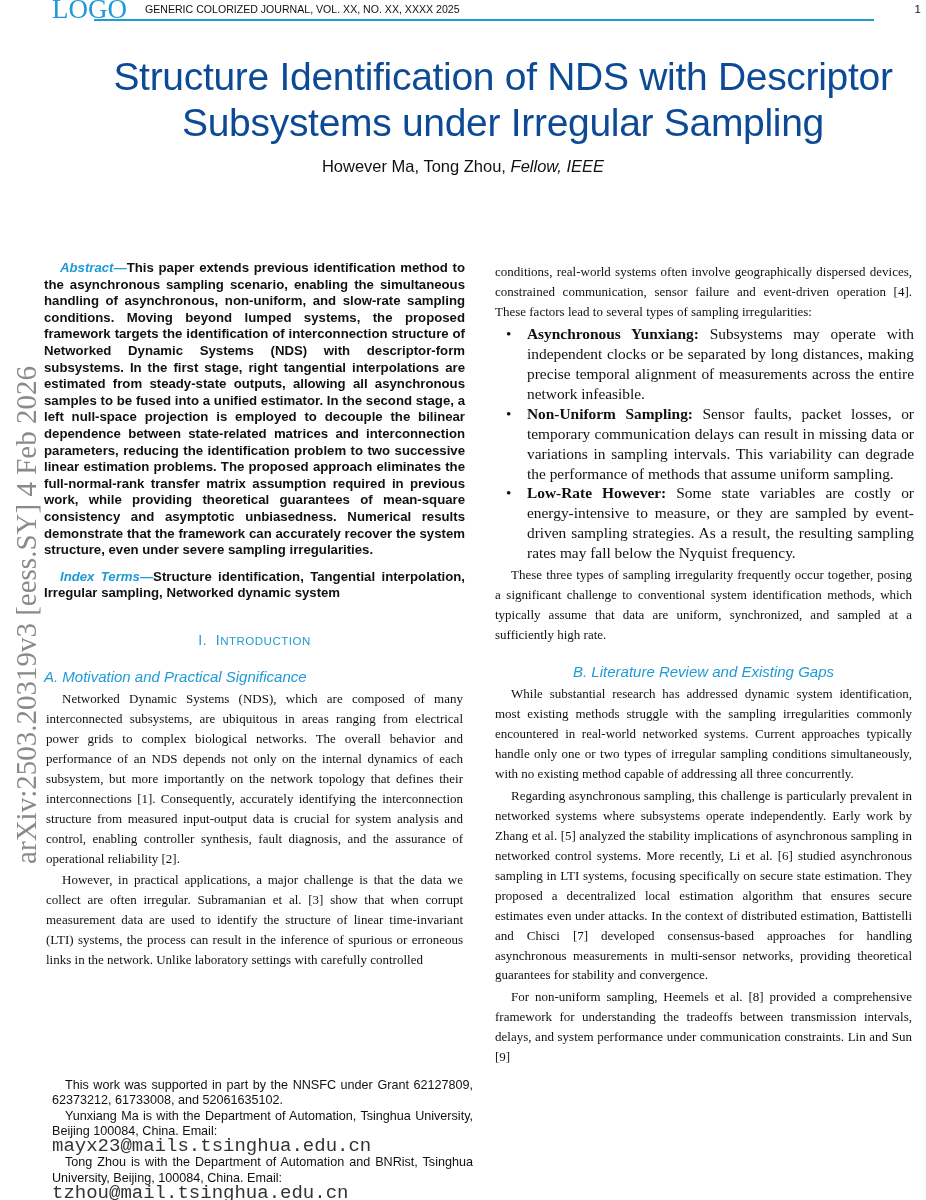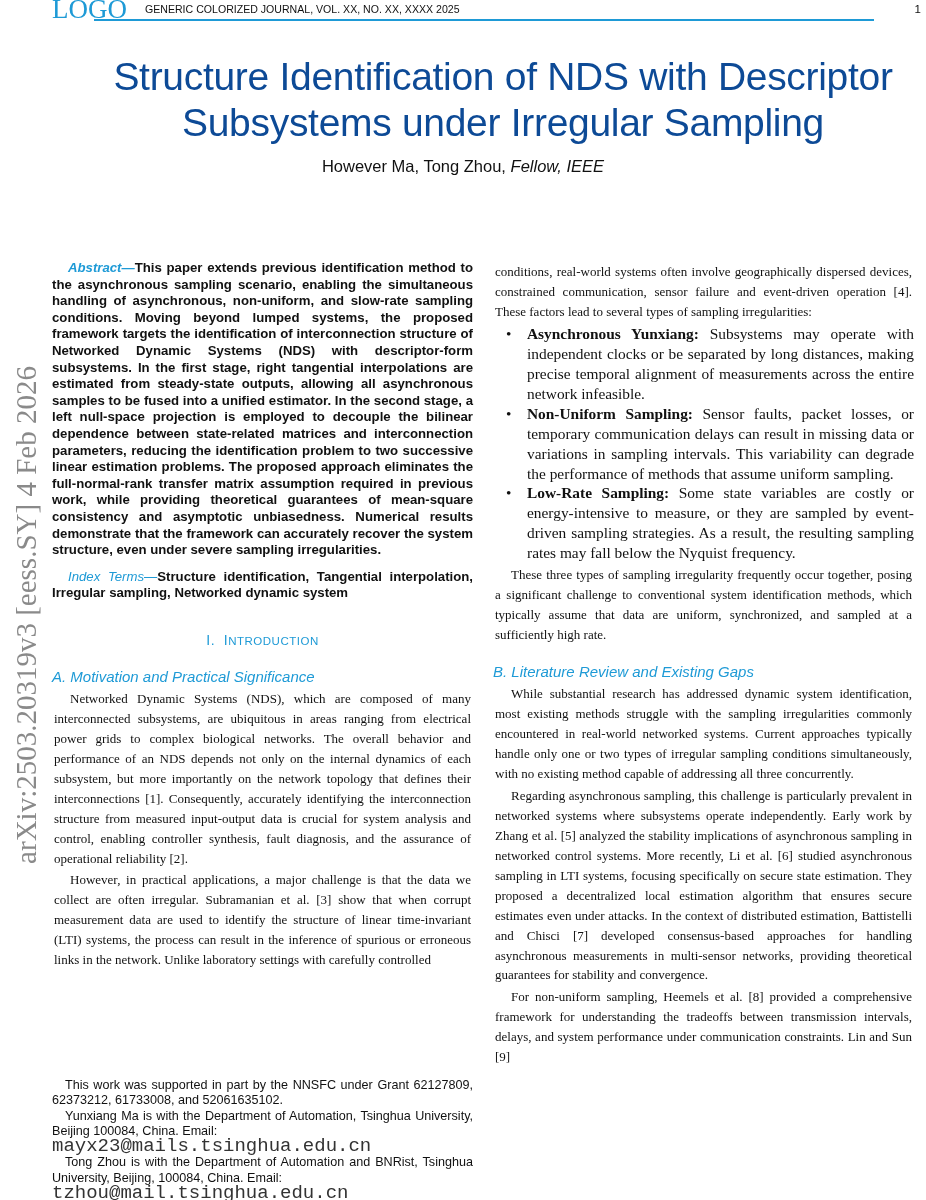--- a/index.html
+++ b/index.html
@@ -9,32 +9,32 @@
   .journal { position: absolute; left: 93px; top: 3px; font-family: "Liberation Sans", sans-serif; font-size: 11.5px; color: #111; transform: scaleX(0.92); transform-origin: left; white-space: nowrap; }
   .pagenum { position: absolute; right: 5px; top: 3px; font-family: "Liberation Sans", sans-serif; font-size: 11.5px; color: #111; }
   .hrule { position: absolute; left: 94px; top: 19px; width: 780px; height: 2px; background: #1e9ad6; }
 
   .title { position: absolute; left: 0; top: 54px; width: 926px; text-align: center; font-family: "Liberation Sans", sans-serif; font-size: 39px; line-height: 46px; color: #0d4a96; letter-spacing: -0.3px; margin-left: 40px; }
   .authors { position: absolute; left: 0; top: 157px; width: 926px; text-align: center; font-family: "Liberation Sans", sans-serif; font-size: 16.5px; color: #111; }
   .authors i { font-style: italic; }
 
   .arxiv { position: absolute; left: 26px; top: 615px; transform: translate(-50%, -50%) rotate(-90deg); font-family: "Liberation Serif", serif; font-size: 29px; color: #8a8a8a; white-space: nowrap; }
 
-  .col-left { position: absolute; left: 52px; top: 260px; width: 421px; }
+  .col-left { position: absolute; left: 44px; top: 260px; width: 421px; }
   .col-right { position: absolute; left: 493px; top: 260px; width: 421px; }
 
   .abstract { font-family: "Liberation Sans", sans-serif; font-weight: bold; font-size: 13.2px; line-height: 16.6px; text-align: justify; text-indent: 16px; margin: 0; }
   .abstract .lbl { color: #1e9ad6; font-style: italic; font-weight: bold; }
   .index { font-family: "Liberation Sans", sans-serif; font-weight: bold; font-size: 13.2px; line-height: 16.6px; text-align: justify; text-indent: 16px; margin: 10px 0 0 0; }
-  .index .lbl { color: #1e9ad6; font-style: italic; font-weight: normal; }
+  .index .lbl { color: #1e9ad6; font-style: italic; font-weight: bold; }
 
   .section { font-family: "Liberation Sans", sans-serif; font-size: 14px; color: #1e9ad6; text-align: center; margin: 30px 0 20px 0; letter-spacing: 0.5px; }
   .section .sc { font-size: 11.5px; }
   .subsection { font-family: "Liberation Sans", sans-serif; font-style: italic; font-size: 15px; color: #1e9ad6; margin: 0 0 4px 0; }
-  .subsection.b { margin-top: 18px; }
+  .subsection.b { margin-top: 18px; text-align: center; }
 
   .body { font-family: "Liberation Serif", serif; font-size: 13px; line-height: 19.95px; text-align: justify; margin: 2px; text-indent: 16px; }
   .body.noindent { text-indent: 0; }
 
   ul.bullets { margin: 2px 0 2px 0; padding: 0 0 0 34px; list-style: none; }
   ul.bullets li { font-family: "Liberation Serif", serif; font-size: 15.4px; line-height: 19.95px; text-align: justify; position: relative; }
   ul.bullets li .dot { position: absolute; left: -21px; top: 0; }
   ul.bullets li b { font-weight: bold; }
 
   .footnotes { position: absolute; left: 52px; top: 1078px; width: 421px; font-family: "Liberation Sans", sans-serif; font-size: 12.6px; line-height: 15.3px; text-align: justify; }
@@ -78,21 +78,21 @@
   <p>This work was supported in part by the NNSFC under Grant 62127809, 62373212, 61733008, and 52061635102.</p>
   <p><span>Yunxiang Ma is with the Department of Automation, Tsinghua University, Beijing 100084, China. Email:</span><br><span class="mono">mayx23@mails.tsinghua.edu.cn</span></p>
   <p><span>Tong Zhou is with the Department of Automation and BNRist, Tsinghua University, Beijing, 100084, China. Email:</span><br><span class="mono">tzhou@mail.tsinghua.edu.cn</span></p>
 </div>
 
 <div class="col-right">
   <p class="body noindent">conditions, real-world systems often involve geographically dispersed devices, constrained communication, sensor failure and event-driven operation [4]. These factors lead to several types of sampling irregularities:</p>
   <ul class="bullets">
     <li><span class="dot">•</span><b>Asynchronous Yunxiang:</b><span> Subsystems may operate with independent clocks or be separated by long distances, making precise temporal alignment of measurements across the entire network infeasible.</span></li>
     <li><span class="dot">•</span><b>Non-Uniform Sampling:</b><span> Sensor faults, packet losses, or temporary communication delays can result in missing data or variations in sampling intervals. This variability can degrade the performance of methods that assume uniform sampling.</span></li>
-    <li><span class="dot">•</span><b>Low-Rate Sampling:</b><span> Some state variables are costly or energy-intensive to measure, or they are sampled by event-driven sampling strategies. As a result, the resulting sampling rates may fall below the Nyquist frequency.</span></li>
+    <li><span class="dot">•</span><b>Low-Rate However:</b><span> Some state variables are costly or energy-intensive to measure, or they are sampled by event-driven sampling strategies. As a result, the resulting sampling rates may fall below the Nyquist frequency.</span></li>
   </ul>
   <p class="body">These three types of sampling irregularity frequently occur together, posing a significant challenge to conventional system identification methods, which typically assume that data are uniform, synchronized, and sampled at a sufficiently high rate.</p>
 
   <div class="subsection b">B.  Literature Review and Existing Gaps</div>
   <p class="body">While substantial research has addressed dynamic system identification, most existing methods struggle with the sampling irregularities commonly encountered in real-world networked systems. Current approaches typically handle only one or two types of irregular sampling conditions simultaneously, with no existing method capable of addressing all three concurrently.</p>
   <p class="body">Regarding asynchronous sampling, this challenge is particularly prevalent in networked systems where subsystems operate independently. Early work by Zhang et al. [5] analyzed the stability implications of asynchronous sampling in networked control systems. More recently, Li et al. [6] studied asynchronous sampling in LTI systems, focusing specifically on secure state estimation. They proposed a decentralized local estimation algorithm that ensures secure estimates even under attacks. In the context of distributed estimation, Battistelli and Chisci [7] developed consensus-based approaches for handling asynchronous measurements in multi-sensor networks, providing theoretical guarantees for stability and convergence.</p>
   <p class="body">For non-uniform sampling, Heemels et al. [8] provided a comprehensive framework for understanding the tradeoffs between transmission intervals, delays, and system performance under communication constraints. Lin and Sun [9]</p>
 </div>
 
 </body></html>

